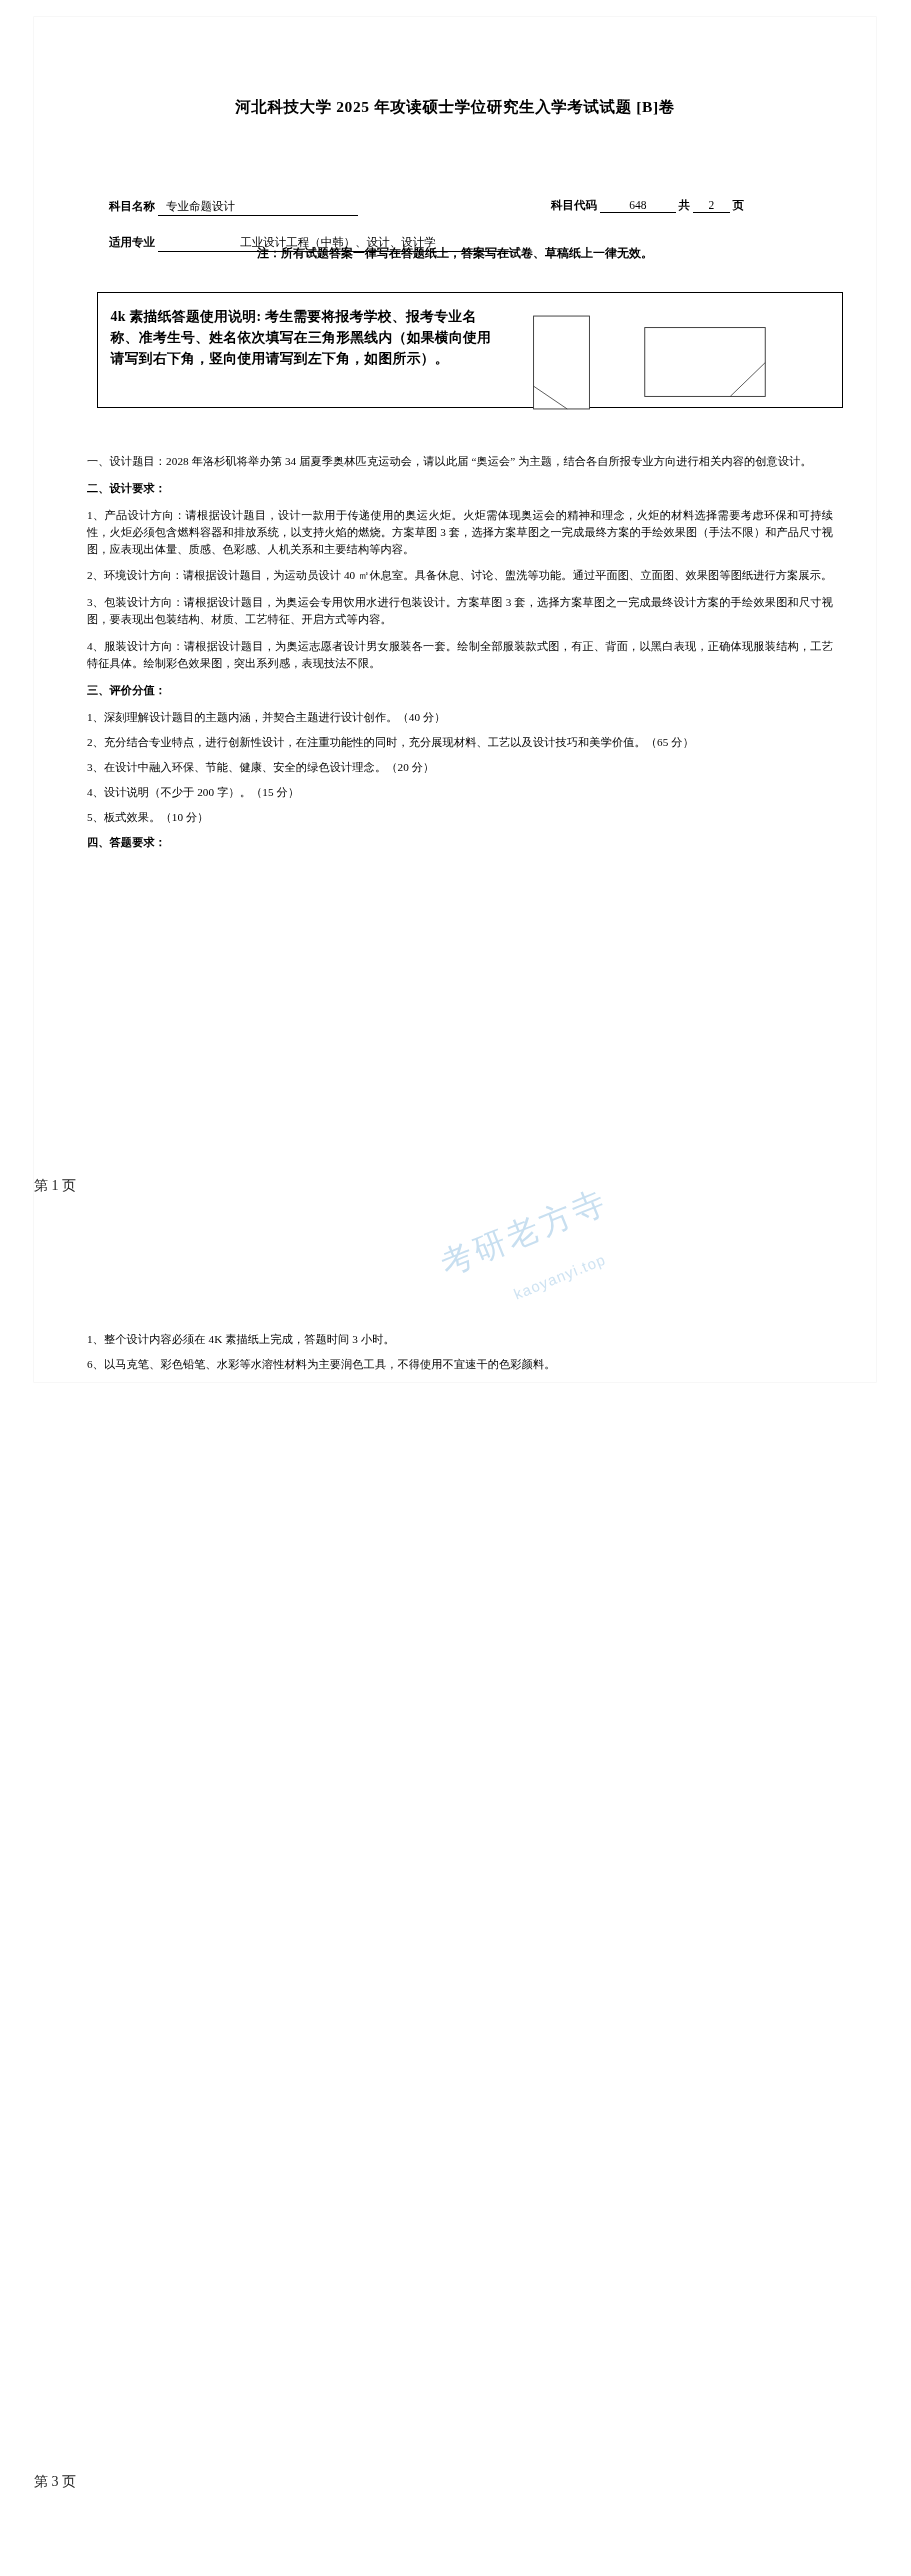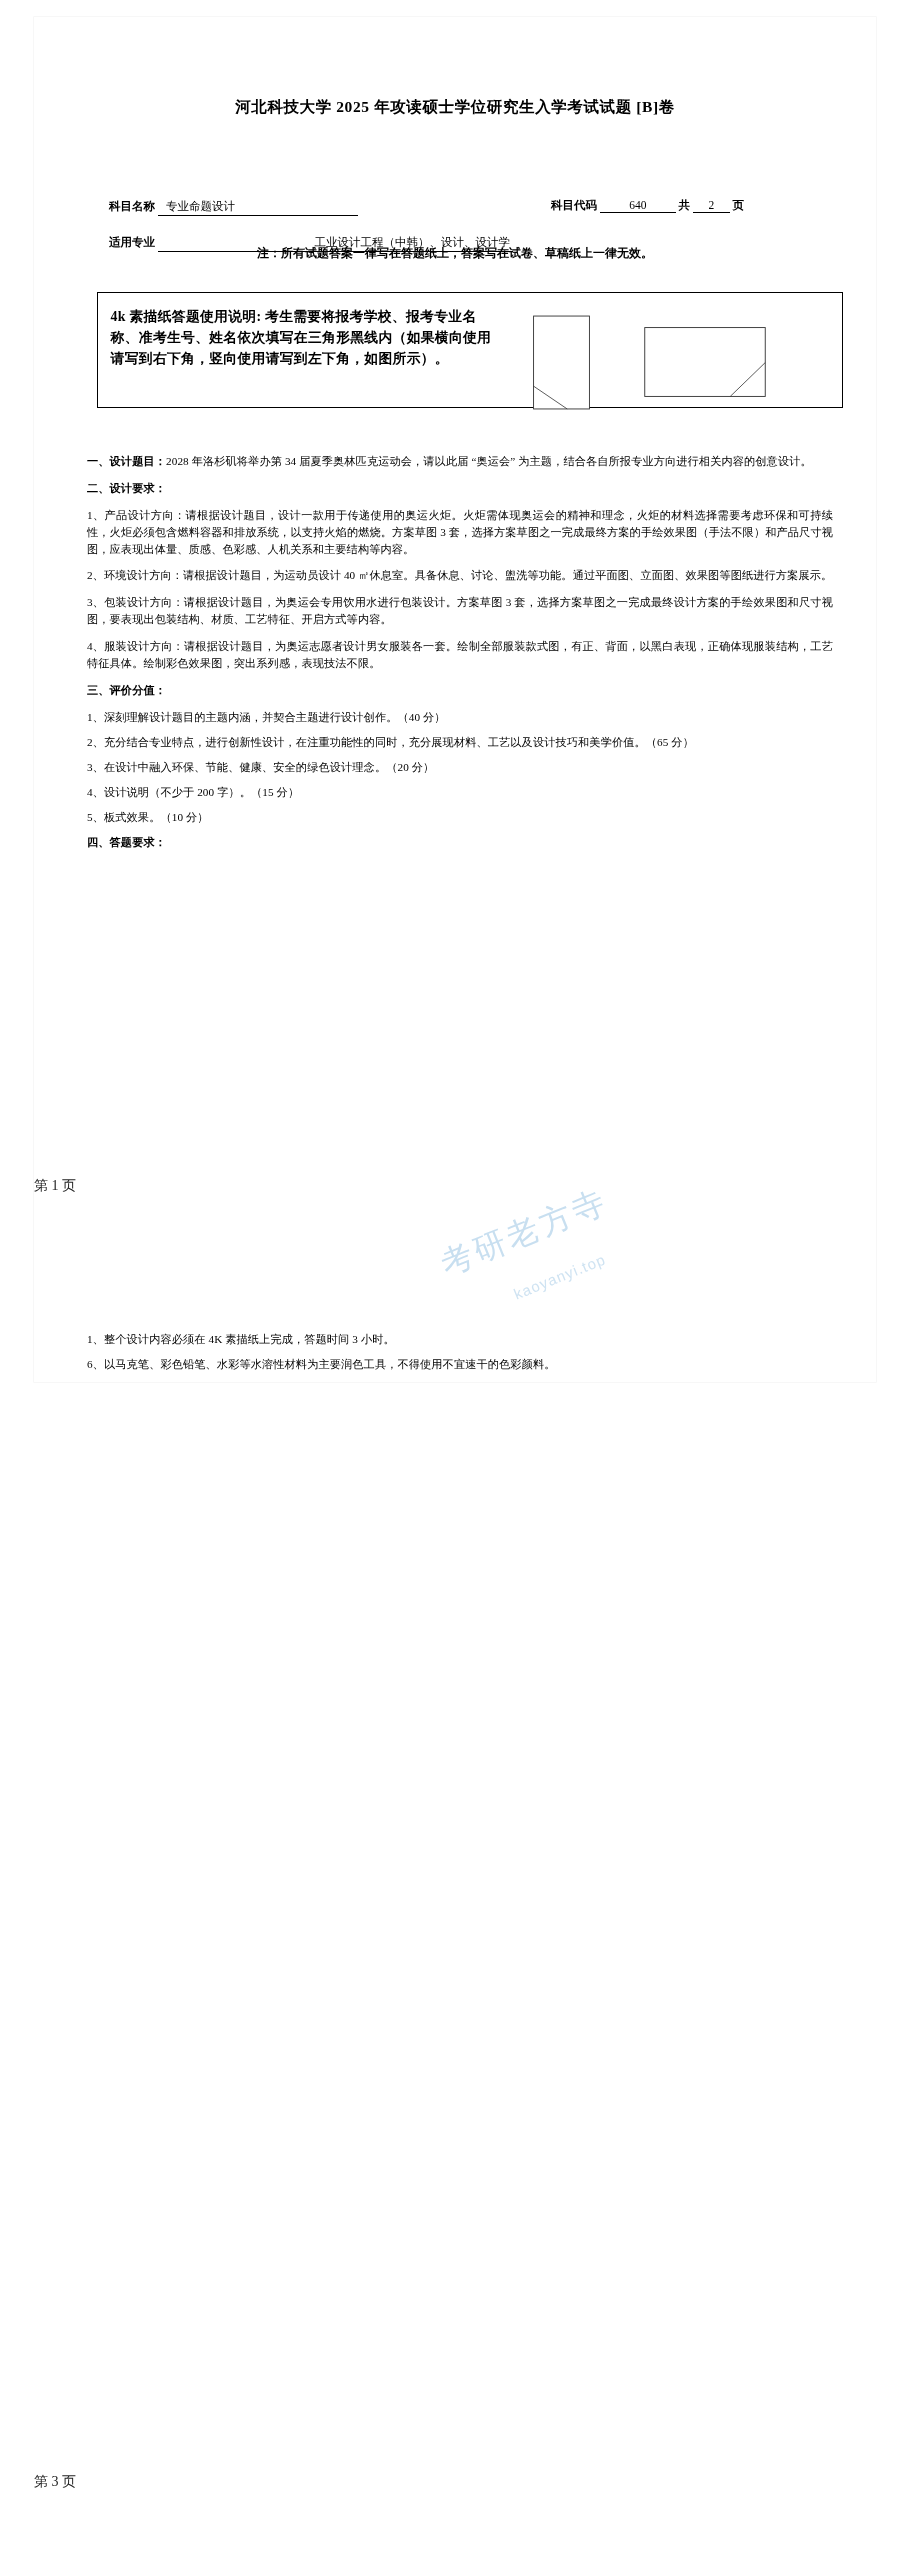--- a/index.html
+++ b/index.html
@@ -55,21 +55,21 @@
     text-align:center;
     padding:0 3.4px 1.1px 3.4px;
     margin-top:43px;
   }
   .m-left  { position:absolute; left:0;   top:0; white-space:nowrap; }
   .m-right { position:absolute; left:442px; top:0; white-space:nowrap; }
 
   .meta-val.subject { width:189px; text-align:left; padding-left:8px; }
   .meta-val.code    { width:69px; }
   .meta-val.pages   { width:30px; }
-  .meta-val.major   { width:344px; text-align:right; padding-left:8px; }
+  .meta-val.major   { width:344px; text-align:center; padding-left:8px; }
 
   .note-line {
     position:absolute;
     left:0; top:228px;
     width:842px;
     text-align:center;
     font-size:12px;
     font-weight:bold;
     white-space:nowrap;
   }
@@ -116,21 +116,21 @@
   }
   p.bt {
     margin:0 0 9.8px 0;
     font-size:11.2px;
     line-height:1.52;
     text-align:justify;
     text-justify:inter-ideograph;
     letter-spacing:0.1px;
   }
   p.bt.head { font-weight:bold; }
-  p.bt .hd { font-weight:bold; }
+  p.bt .hd { font-weight:normal; }
   p.bt.tight { margin-bottom:8px; }
 
   
   .page-mark {
     position:absolute;
     width:842px;
     text-align:left;
     font-size:14px;
     color:#222;
   }
@@ -182,21 +182,21 @@
       <span class="bracket">[B]卷</span>
     </div>
 
     <div class="meta-row r1">
       <span class="m-left">
         <span class="meta-label">科目名称</span>
         <span class="meta-val subject">专业命题设计</span>
       </span>
       <span class="m-right">
         <span class="meta-label">科目代码</span>
-        <span class="meta-val code">640</span>
+        <span class="meta-val code">648</span>
         <span class="meta-label">共</span>
         <span class="meta-val pages">2</span>
         <span class="meta-label">页</span>
       </span>
     </div>
 
     <div class="meta-row r2">
       <span class="m-left">
         <span class="meta-label">适用专业</span>
         <span class="meta-val major">工业设计工程（中韩）、设计、设计学</span>

